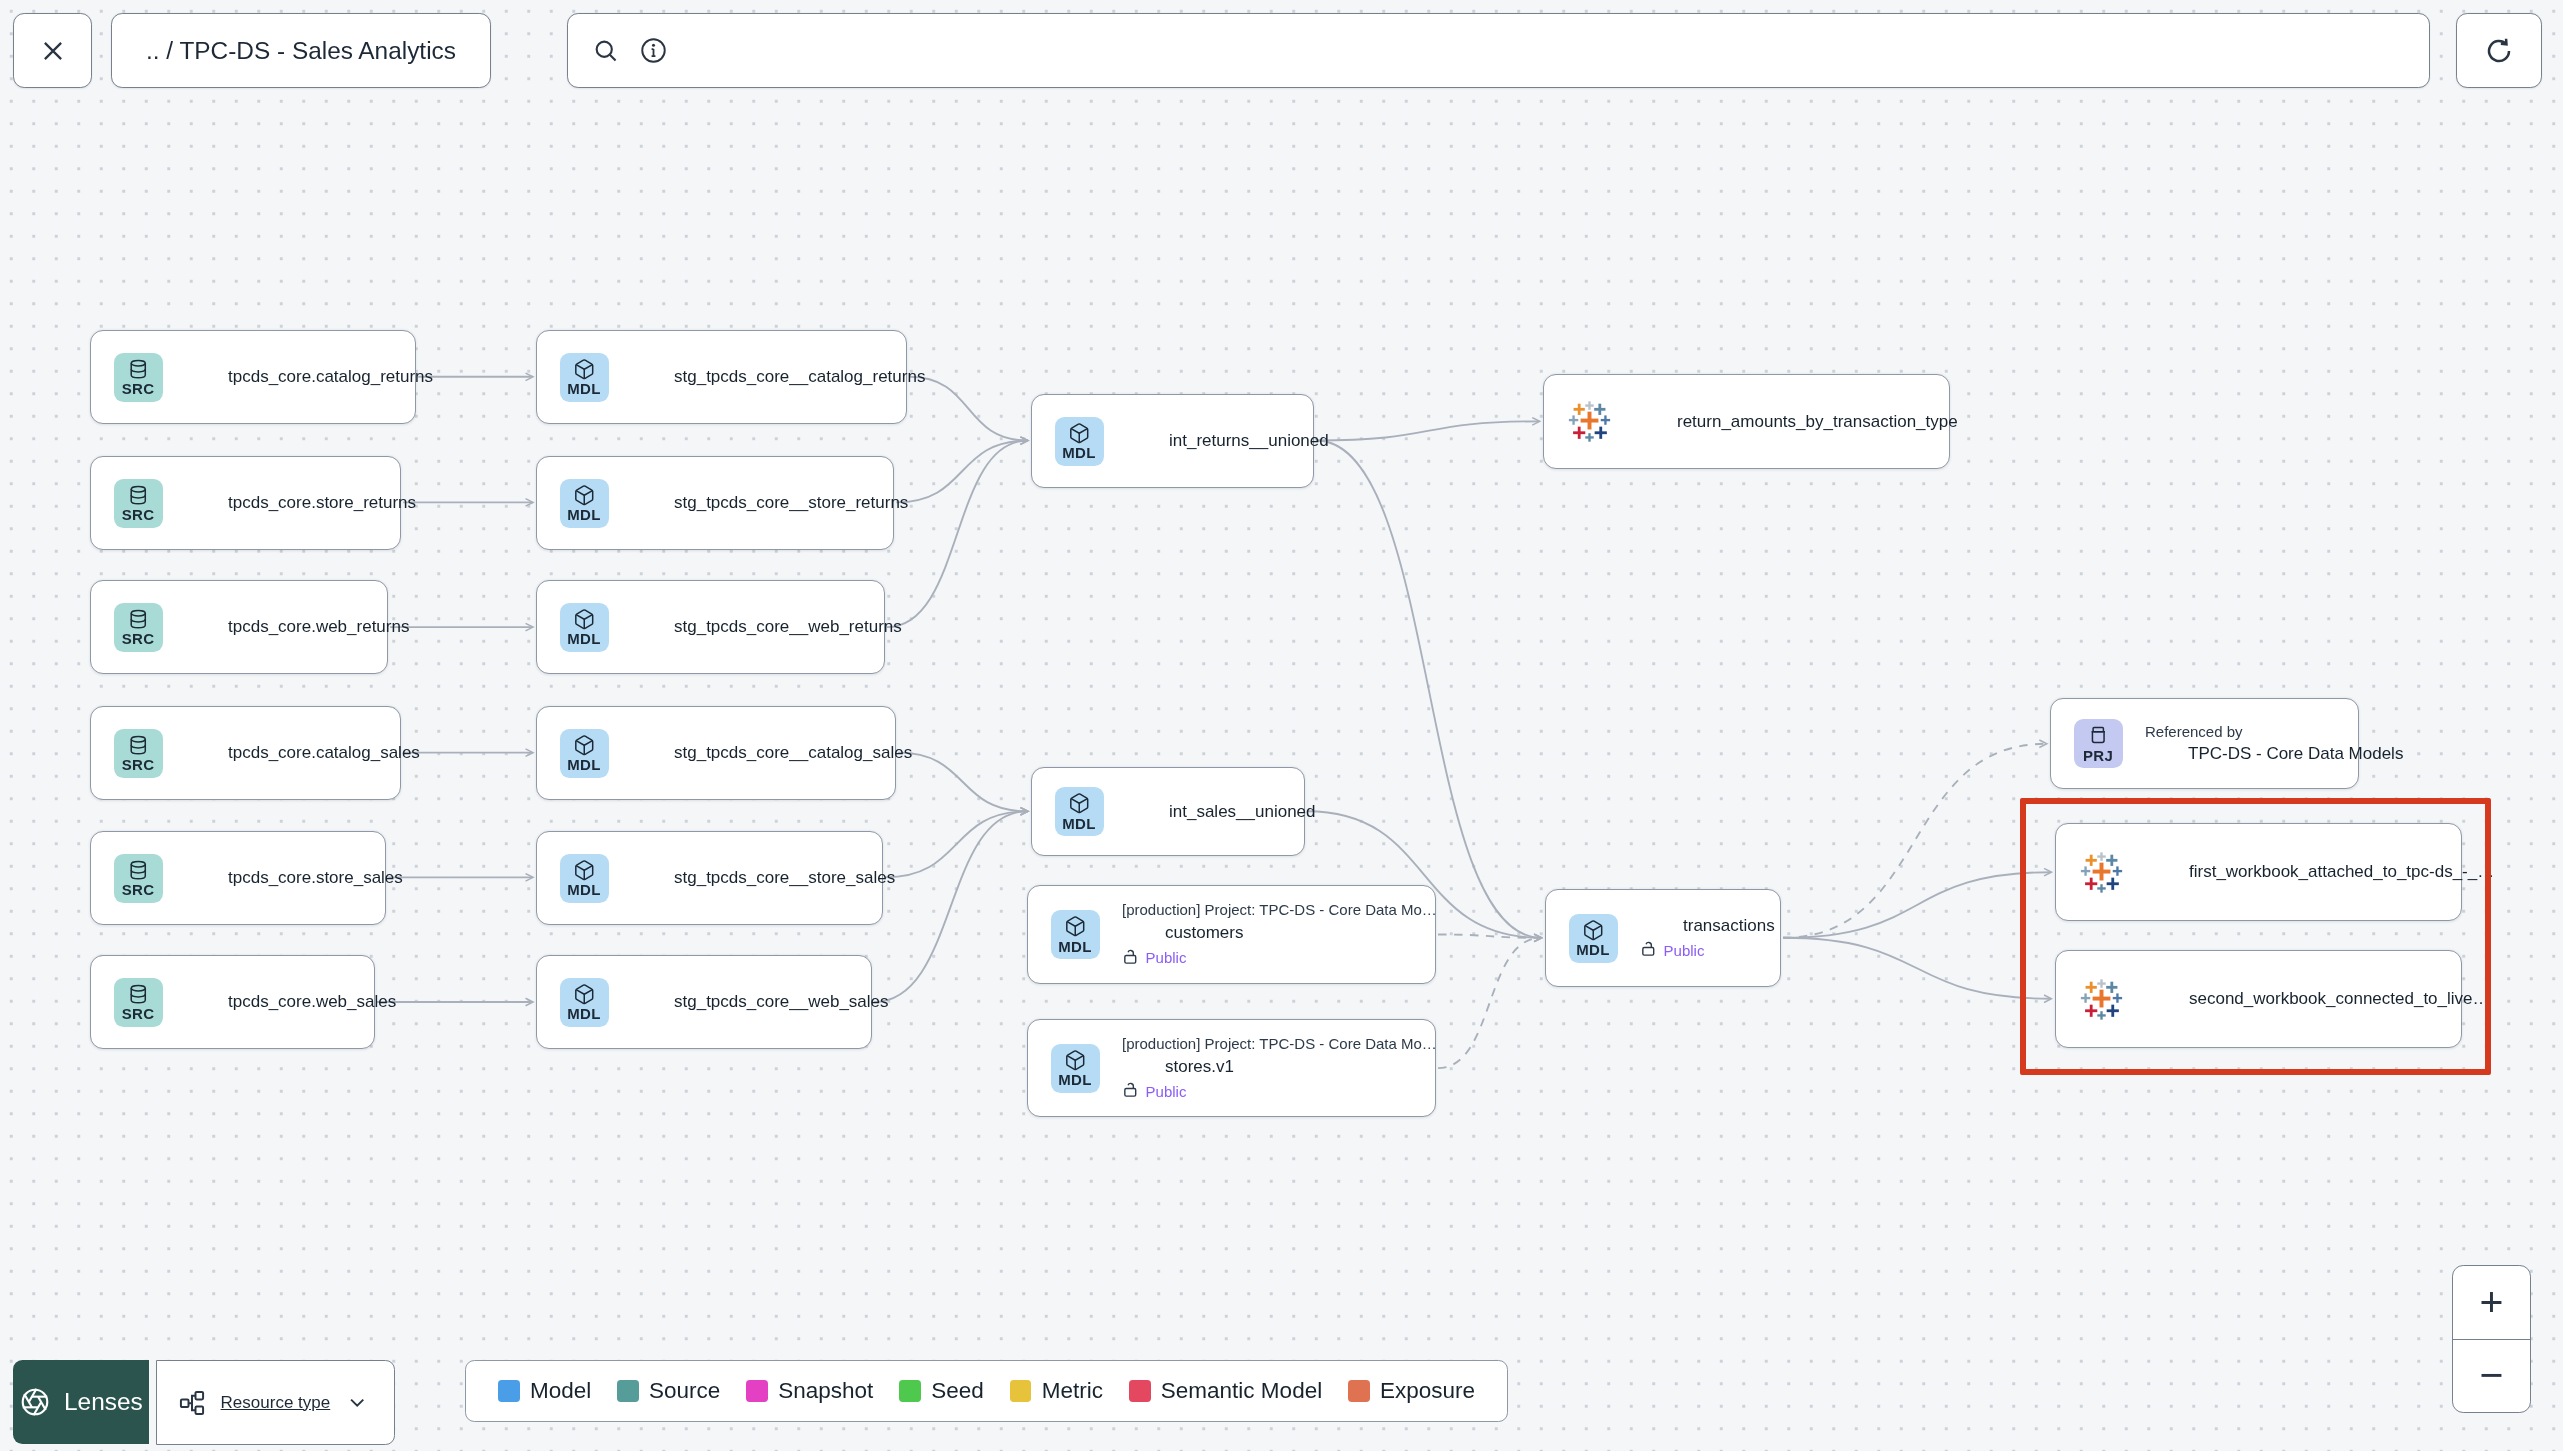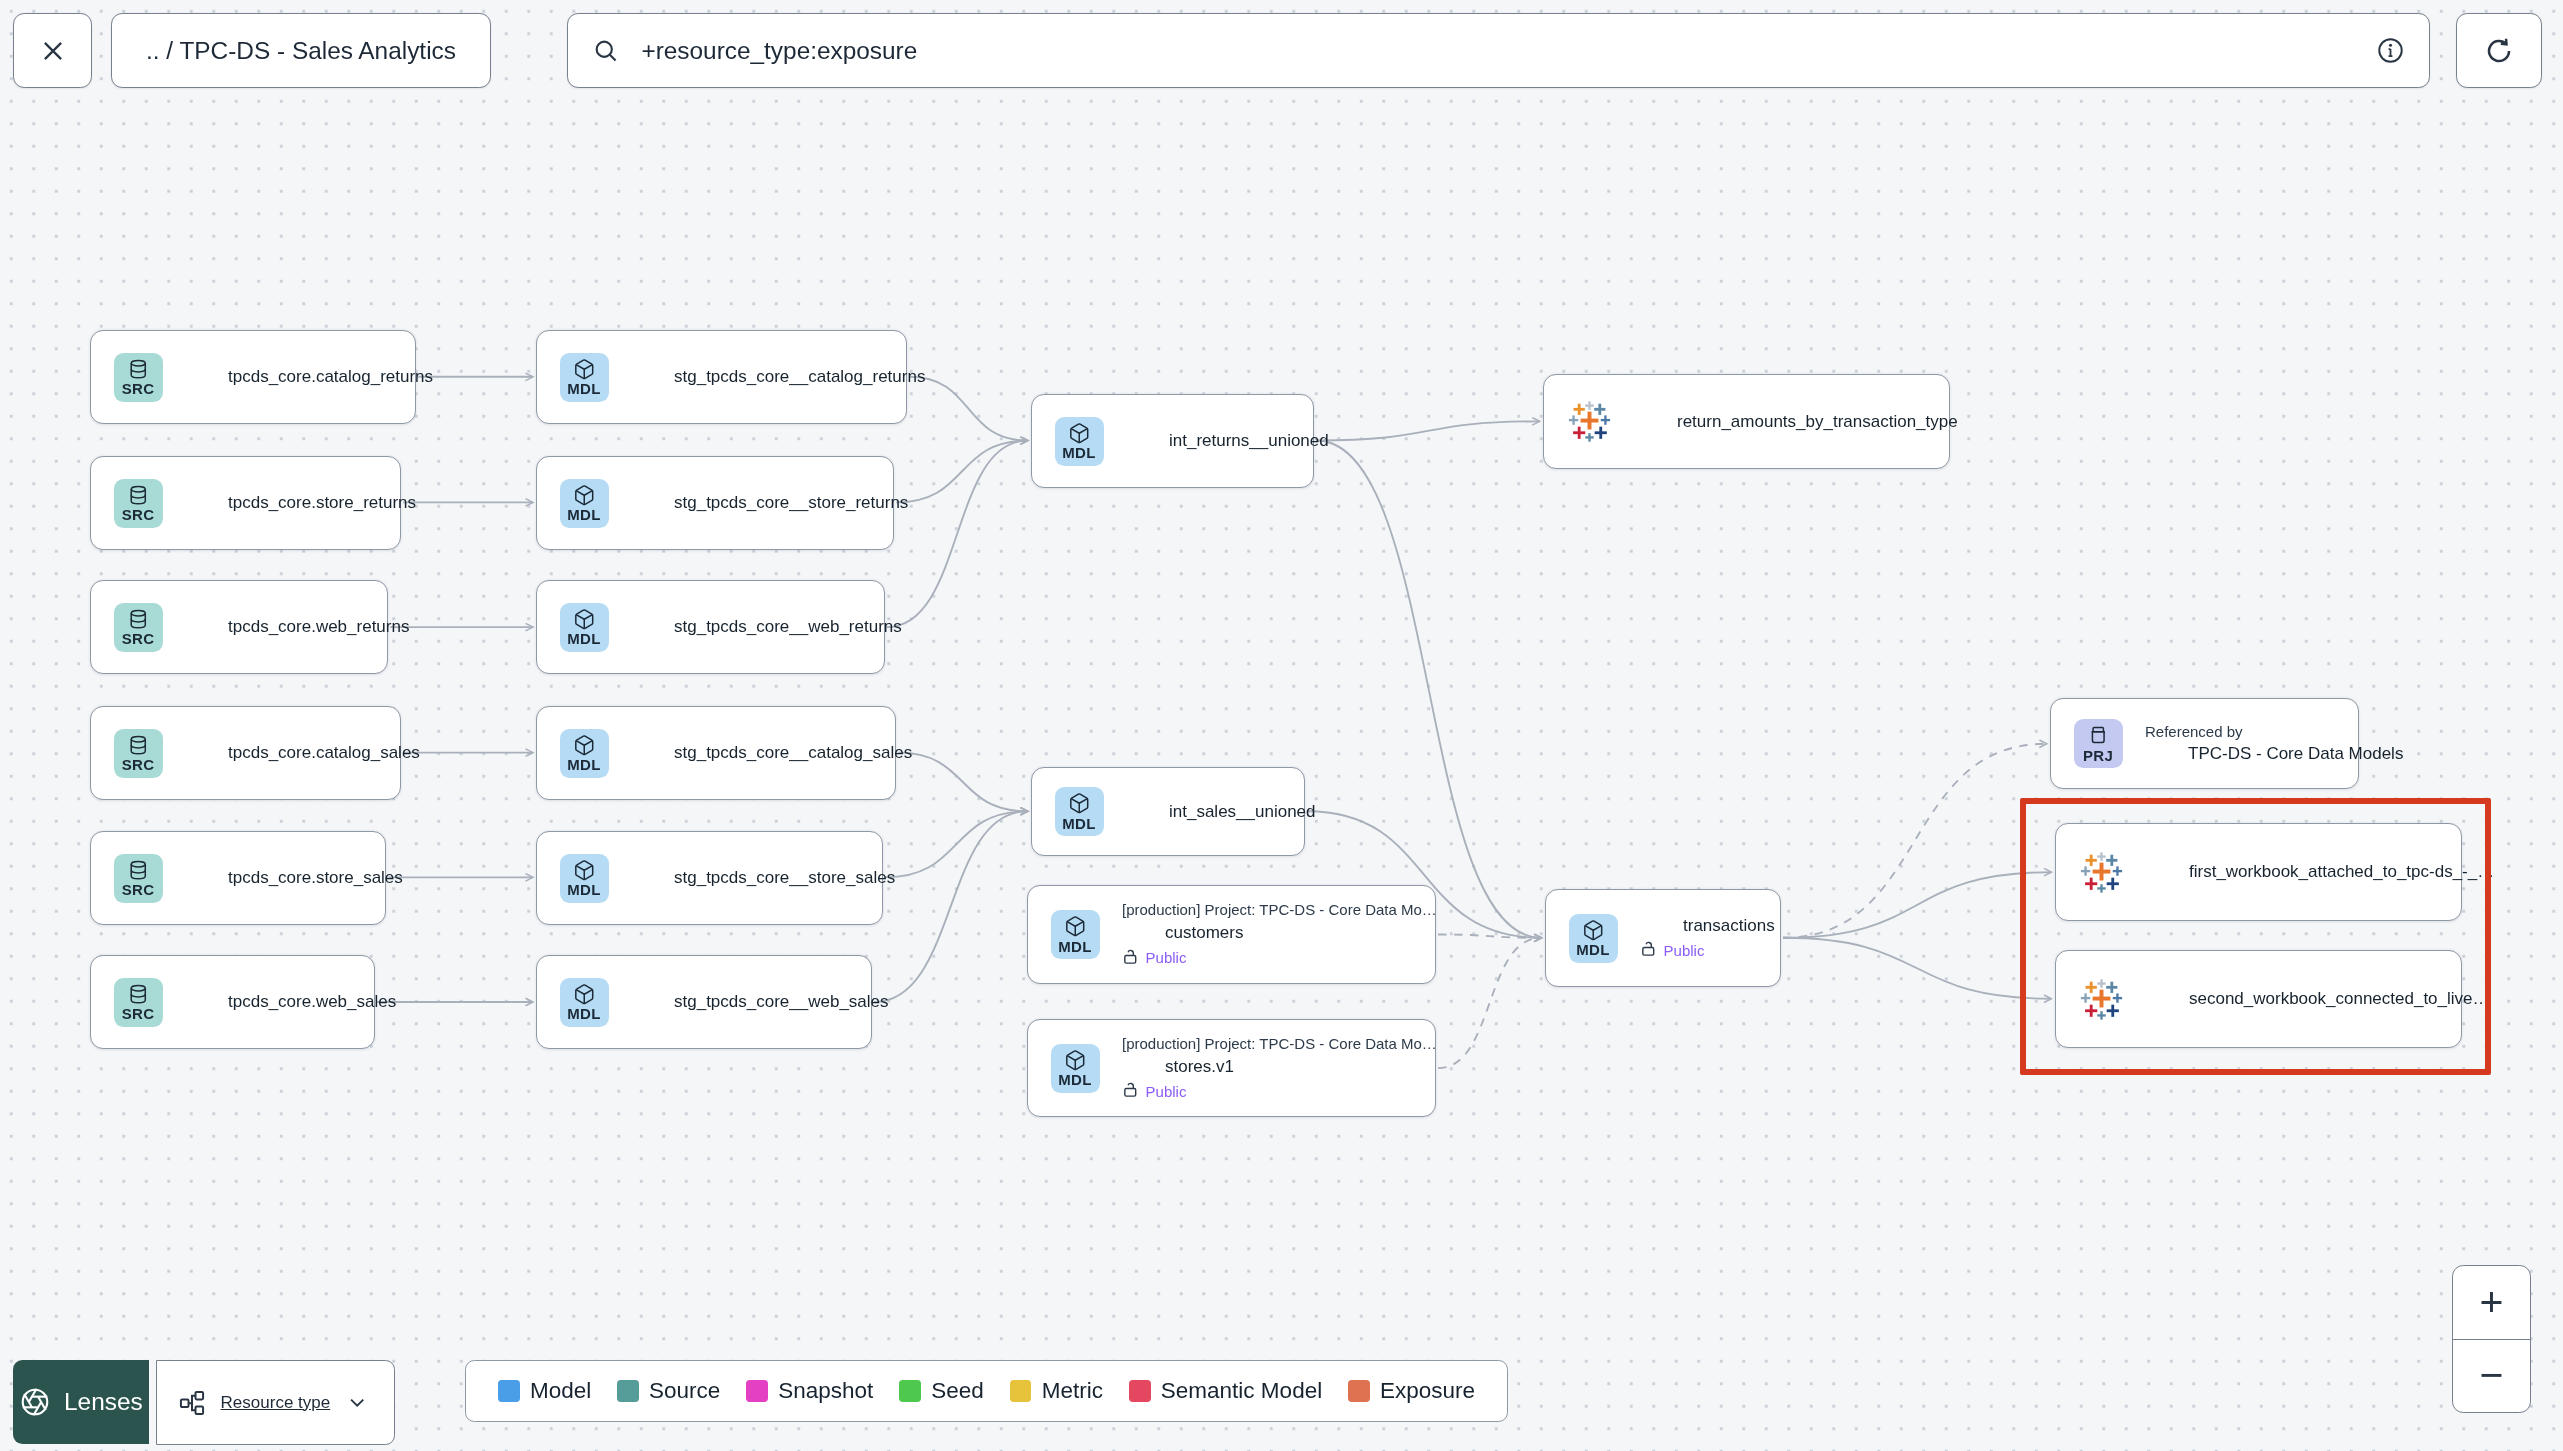--- a/index.html
+++ b/index.html
@@ -454,21 +454,20 @@
     </svg>
 </div>
 <div class="hbtn" id="breadcrumb-btn">
   <span>.. / TPC-DS - Sales Analytics</span>
 </div>
 <div class="hbtn" id="search-bar">
   <svg width="28" height="28" viewBox="0 0 24 24">
       <circle cx="10.5" cy="10.5" r="6.5" fill="none" stroke="#2a3543" stroke-width="1.8"></circle>
       <path d="M15.3 15.3 L20.2 20.2" stroke="#2a3543" stroke-width="1.8"></path>
     </svg>
-  <input id="search-input" type="text" value="+resource_type:exposure" style="">
   <svg width="29" height="29" viewBox="0 0 24 24">
       <circle cx="12" cy="12" r="9.3" fill="none" stroke="#2a3543" stroke-width="1.6"></circle>
       <path d="M12 10.8 V16.6 M10.4 10.8 h1.6 M10.4 16.6 h3.2" stroke="#2a3543" stroke-width="1.5" fill="none"></path>
       <circle cx="12" cy="7.6" r="1.25" fill="#2a3543"></circle>
     </svg>
 </div>
 <div class="hbtn" id="refresh-btn">
   <svg width="32" height="32" viewBox="0 0 24 24">
       <path d="M19.5 12 a7.5 7.5 0 1 1 -2.2 -5.3" fill="none" stroke="#2a3543" stroke-width="1.9"></path>
       <path d="M17.3 2.8 l0.3 4.2 -4.2 -0.4" fill="none" stroke="#2a3543" stroke-width="1.9"></path>

